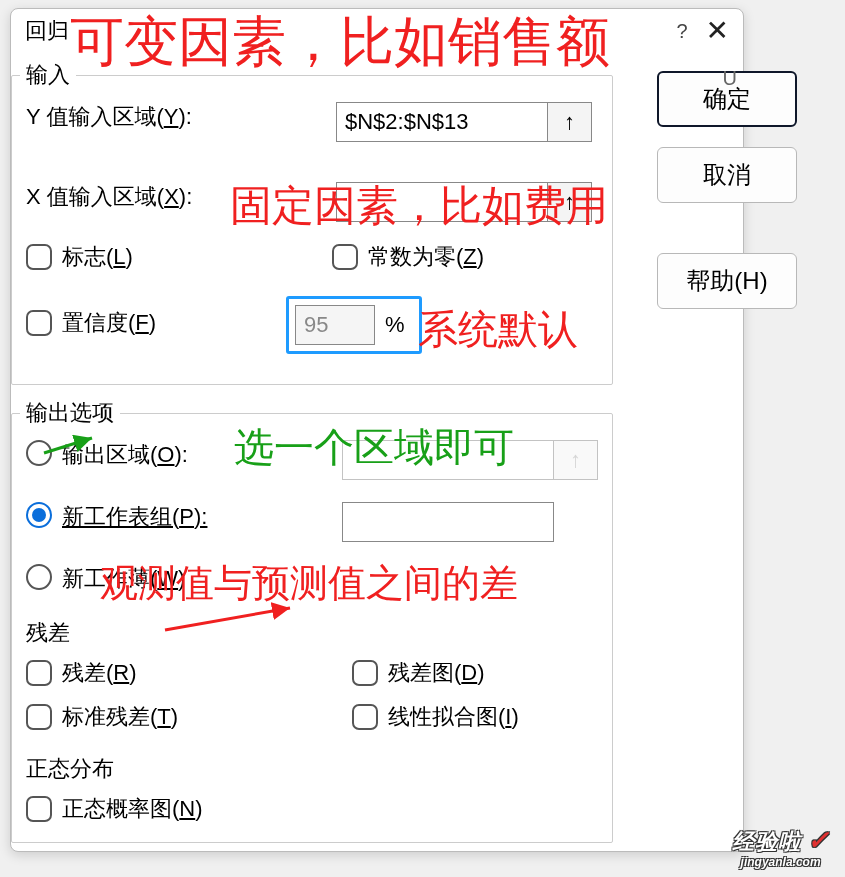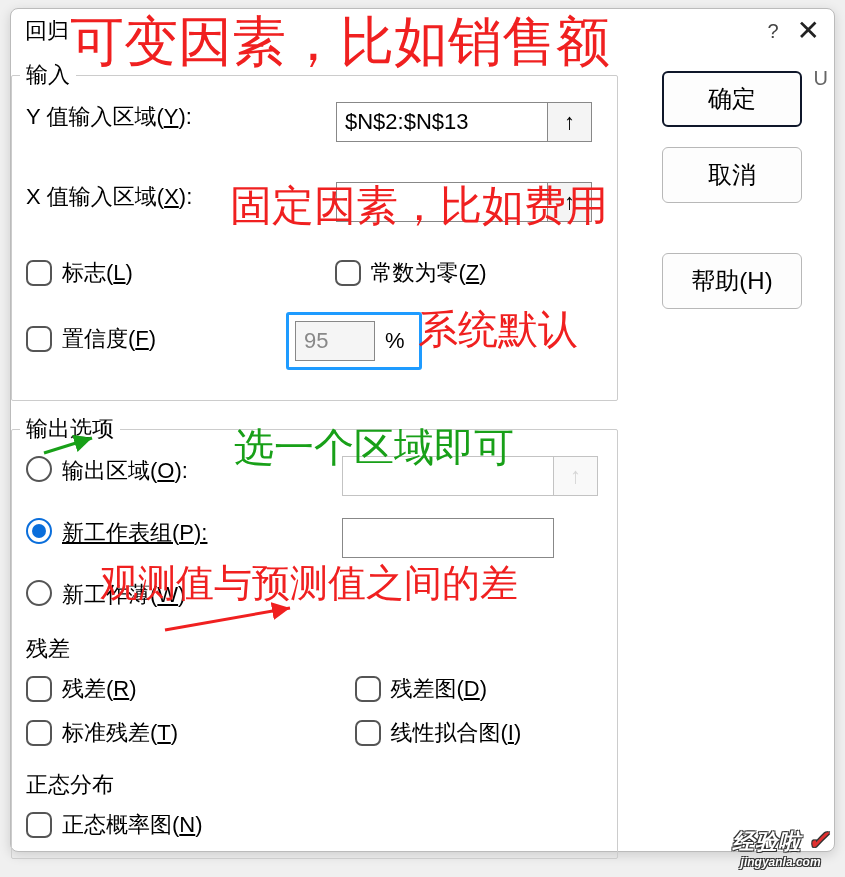--- a/index.html
+++ b/index.html
@@ -8,21 +8,21 @@
     font-family: "Microsoft YaHei", "SimSun", Arial, sans-serif;
     background: #f0f0f0;
     width: 845px;
     height: 877px;
     position: relative;
     overflow: hidden;
   }
   .dialog {
     position: absolute;
     left: 10px; top: 8px;
-    width: 825px; height: 844px;
+    width: 734px; height: 844px;
     background: #ffffff;
     border: 1px solid #bbb;
     border-radius: 8px;
     box-shadow: 0 3px 12px rgba(0,0,0,0.15);
   }
   .titlebar {
     height: 44px;
     display: flex;
     align-items: center;
     justify-content: space-between;
@@ -182,21 +182,21 @@
           </span>
           <div style="width:90px;"></div>
           <div class="field-box">
             <input class="text-input" type="text" value="" style="">
             <button class="ref-btn">
                 <span>↑</span>
               </button>
           </div>
         </div>
 
-        <div class="row two-col" style="margin-top:36px;">
+        <div class="row two-col" style="margin-top:20px;">
           <div class="checkbox-row">
             <input type="checkbox" class="cb" style="">
             <span class="cb-label">
               <span>标志(</span><span class="u">L</span><span>)</span>
             </span>
           </div>
           <div class="checkbox-row" style="margin-left:40px;">
             <input type="checkbox" class="cb" style="">
             <span class="cb-label">
               <span>常数为零(</span><span class="u">Z</span><span>)</span>

